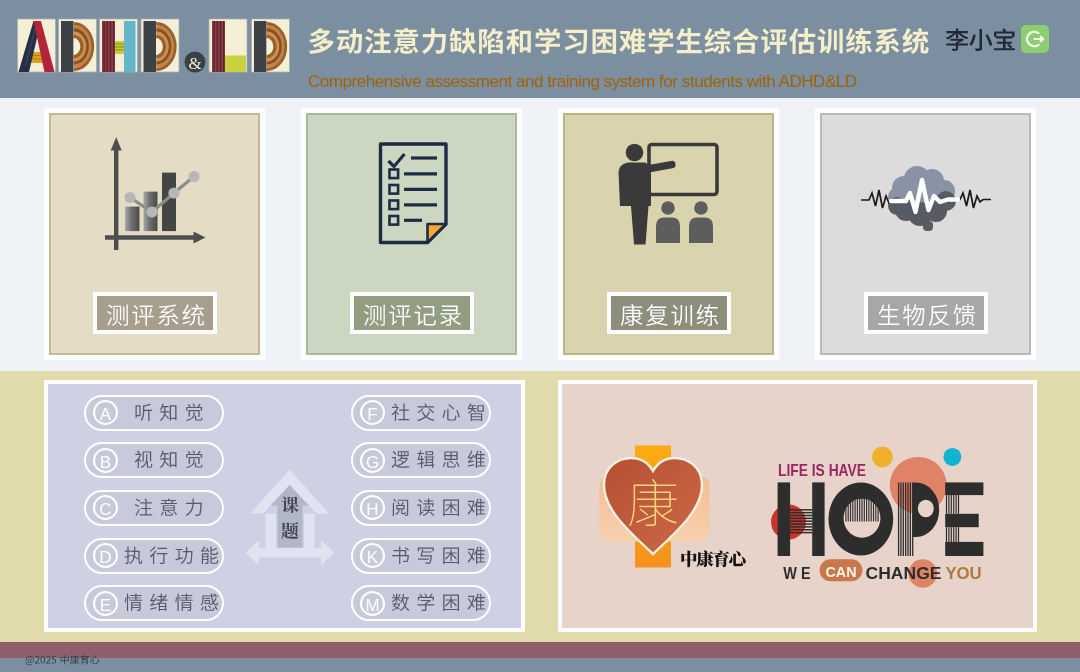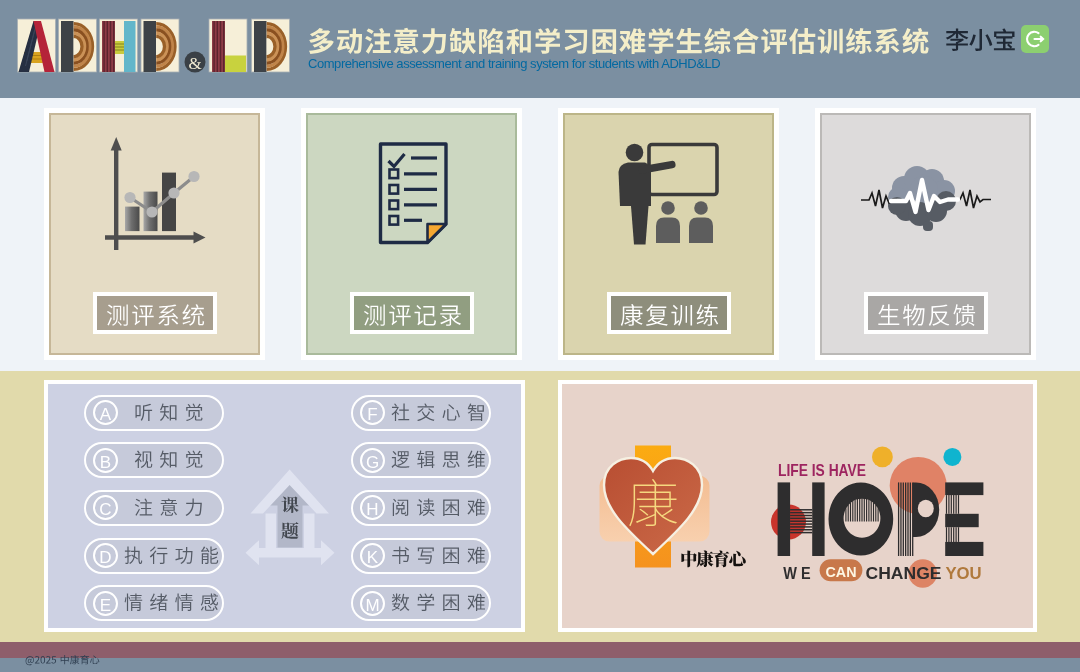--- a/index.html
+++ b/index.html
@@ -82,21 +82,21 @@
         <path transform="translate(396.2 0.0)" d="M21.1 -5C22.2 -3.1 23.5 -0.7 24.1 0.9L27 -0.5C26.4 -2 25.1 -4.3 23.9 -6.1ZM1.6 -11.4C2 -11.6 2.7 -11.7 5.2 -12C4.3 -10.6 3.4 -9.6 3 -9.1C2.2 -8.1 1.5 -7.5 0.9 -7.4C1.2 -6.6 1.7 -5.2 1.8 -4.6C2.5 -5.1 3.5 -5.4 9.8 -6.6C9.8 -7.3 9.8 -8.5 9.9 -9.3L6 -8.7C7.7 -10.8 9.4 -13.2 10.8 -15.6V-14.9H13.3V-12.2H23.7V-14.9H26.2V-20.2H20.8C20.5 -21.2 20 -22.6 19.4 -23.6L16.2 -22.8C16.6 -22.1 17 -21.1 17.2 -20.2H10.8V-16.2L8.5 -17.6C8 -16.7 7.5 -15.7 7 -14.8L4.5 -14.6C6 -16.8 7.5 -19.5 8.6 -22L5.6 -23.4C4.6 -20.2 2.8 -16.7 2.2 -15.9C1.6 -15 1.2 -14.4 0.6 -14.2C1 -13.4 1.4 -12 1.6 -11.4ZM13.9 -15.1V-17.4H22.9V-15.1ZM10.6 -10.1V-7.2H17.1V-0.9C17.1 -0.6 17 -0.6 16.7 -0.6C16.4 -0.6 15.2 -0.6 14.2 -0.6C14.7 0.3 15 1.5 15.2 2.3C16.9 2.4 18.1 2.3 19.1 1.9C20.1 1.4 20.4 0.6 20.4 -0.9V-7.2H26.3V-10.1ZM0.9 -1.9 1.5 1.3 9.3 -0.9 9.3 -0.8C10 -0.4 11.3 0.6 11.9 1.1C13.3 -0.5 15 -3 16.1 -5.1L13.1 -6.1C12.4 -4.7 11.3 -3.1 10.3 -1.9L10 -3.9C6.6 -3.1 3.2 -2.3 0.9 -1.9Z" fill="#f4eec9"></path>
         <path transform="translate(424.5 0.0)" d="M14 -23.5C11.1 -19.2 5.9 -15.8 0.8 -13.8C1.7 -13 2.7 -11.7 3.2 -10.8C4.4 -11.4 5.7 -12 6.9 -12.8V-11.4H20.7V-13.3C22 -12.5 23.3 -11.8 24.7 -11.2C25.1 -12.2 26.1 -13.5 26.9 -14.2C23.2 -15.6 19.6 -17.5 16 -20.7L16.9 -22ZM9.5 -14.5C11.1 -15.7 12.6 -17 14 -18.4C15.6 -16.8 17.2 -15.6 18.8 -14.5ZM5.1 -9.1V2.4H8.5V1.2H19.4V2.3H22.9V-9.1ZM8.5 -1.8V-6.2H19.4V-1.8Z" fill="#f4eec9"></path>
         <path transform="translate(452.8 0.0)" d="M22.6 -17.9C22.3 -15.9 21.7 -13.1 21.1 -11.4L23.7 -10.7C24.3 -12.3 25.1 -14.9 25.8 -17.2ZM10.4 -17.2C11 -15.2 11.6 -12.5 11.7 -10.8L14.7 -11.6C14.5 -13.3 13.9 -15.9 13.2 -17.9ZM2.1 -20.9C3.5 -19.5 5.5 -17.6 6.3 -16.4L8.6 -18.7C7.6 -19.9 5.6 -21.6 4.2 -22.9ZM9.9 -22.1V-18.9H16.3V-9.7H9.2V-6.6H16.3V2.4H19.6V-6.6H26.7V-9.7H19.6V-18.9H25.7V-22.1ZM1 -14.9V-11.7H4.2V-3.1C4.2 -1.8 3.4 -1 2.9 -0.6C3.4 0 4.1 1.3 4.3 2.1C4.8 1.5 5.7 0.7 10.4 -3.2C10 -3.9 9.4 -5.2 9.2 -6L7.2 -4.4V-14.9L4.2 -14.9Z" fill="#f4eec9"></path>
         <path transform="translate(481.1 0.0)" d="M6.7 -23.3C5.3 -19.3 2.9 -15.4 0.4 -12.9C0.9 -12.1 1.8 -10.3 2.1 -9.5C2.7 -10.1 3.3 -10.8 3.9 -11.6V2.4H7V-16.4C8.1 -18.3 9 -20.3 9.8 -22.3ZM9 -17.7V-14.6H15.9V-9.8H10.3V2.5H13.6V1.3H21.7V2.4H25.1V-9.8H19.4V-14.6H26.7V-17.7H19.4V-23.4H15.9V-17.7ZM13.6 -1.8V-6.7H21.7V-1.8Z" fill="#f4eec9"></path>
         <path transform="translate(509.4 0.0)" d="M17 -21.1V-1.3H20V-21.1ZM22.5 -22.7V2.1H25.8V-22.7ZM2 -20.9C3.7 -19.6 5.9 -17.7 7 -16.4L9.1 -18.9C8 -20.1 5.7 -21.9 4 -23.1ZM0.9 -14.9V-11.7H4.1V-3C4.1 -1.5 3.3 -0.5 2.7 0C3.2 0.4 4.1 1.6 4.4 2.3C4.9 1.6 5.7 0.8 10.2 -3.2C9.8 -1.9 9.2 -0.6 8.4 0.6C9.3 0.9 10.9 1.8 11.6 2.4C14.3 -2 14.6 -7.6 14.6 -12.9V-22.5H11.3V-12.9C11.3 -9.8 11.2 -6.6 10.3 -3.7C10 -4.4 9.5 -5.5 9.2 -6.3L7.3 -4.6V-14.9Z" fill="#f4eec9"></path>
         <path transform="translate(537.7 0.0)" d="M0.9 -2.1 1.7 1.2C4 0.1 6.9 -1.2 9.6 -2.5L9.1 -5C6 -3.9 2.9 -2.7 0.9 -2.1ZM21.1 -5.1C22.1 -3.1 23.4 -0.5 24 1L26.7 -0.4C26.1 -1.9 24.7 -4.5 23.6 -6.3ZM12.5 -6.4C11.8 -4.5 10.3 -2 8.8 -0.5C9.4 -0.1 10.5 0.7 11.1 1.3C12.7 -0.5 14.4 -3.1 15.5 -5.5ZM1.7 -11.4C2.1 -11.6 2.7 -11.7 4.7 -12C3.9 -10.7 3.2 -9.7 2.9 -9.2C2.1 -8.2 1.6 -7.6 0.9 -7.5C1.2 -6.7 1.7 -5.4 1.9 -4.8V-4.6L1.9 -4.7C2.6 -5.1 3.6 -5.4 9.6 -6.7C9.6 -7.4 9.6 -8.7 9.7 -9.5L5.9 -8.8C7.5 -11 9 -13.5 10.2 -15.9L7.5 -17.5C7.1 -16.6 6.7 -15.6 6.2 -14.7L4.3 -14.6C5.7 -16.9 7 -19.7 7.9 -22.3L4.8 -23.6C4.1 -20.4 2.6 -16.9 2.1 -16C1.6 -15.1 1.2 -14.5 0.6 -14.4C1 -13.5 1.5 -12 1.6 -11.4L1.7 -11.4ZM10.6 -15.6V-12.6H12.2L12 -12.2C11.5 -10.8 11.1 -10 10.4 -9.8C10.8 -9 11.3 -7.6 11.4 -7C11.7 -7.3 12.8 -7.5 14 -7.5H17V-1C17 -0.7 16.9 -0.6 16.5 -0.6C16.1 -0.6 14.9 -0.6 13.8 -0.6C14.1 0.2 14.5 1.5 14.7 2.4C16.6 2.4 18 2.3 18.9 1.8C19.9 1.3 20.2 0.6 20.2 -1V-7.5H25.3V-10.4H20.2V-15.6H16.3L16.8 -17.5H25.7V-20.6H17.6L18.2 -23.1L15 -23.5C14.8 -22.6 14.7 -21.6 14.4 -20.6H10.2V-17.5H13.7L13.2 -15.6ZM14.4 -10.4 15.2 -12.6H17V-10.4Z" fill="#f4eec9"></path>
         <path transform="translate(566.0 0.0)" d="M6.7 -5.9C5.4 -4.2 3.1 -2.3 1 -1.2C1.9 -0.7 3.3 0.4 3.9 1C5.9 -0.4 8.4 -2.6 10 -4.8ZM17 -4.3C19.2 -2.8 21.9 -0.5 23.1 1L26 -0.9C24.6 -2.5 21.8 -4.6 19.7 -6.1ZM17.7 -12.1C18.1 -11.6 18.7 -11.1 19.2 -10.5L10.9 -9.9C14.5 -11.7 18 -13.9 21.3 -16.5L18.9 -18.6C17.7 -17.6 16.4 -16.6 15 -15.6L9.5 -15.3C11.2 -16.5 12.8 -17.8 14.2 -19.2C17.7 -19.6 21.1 -20 24 -20.7L21.6 -23.5C17 -22.3 9.3 -21.6 2.5 -21.4C2.9 -20.7 3.2 -19.3 3.3 -18.5C5.3 -18.6 7.5 -18.7 9.6 -18.8C8.1 -17.5 6.7 -16.4 6.1 -16.1C5.3 -15.5 4.7 -15.1 4 -15C4.4 -14.2 4.8 -12.8 5 -12.2C5.6 -12.5 6.5 -12.6 10.8 -12.9C9 -11.8 7.5 -11 6.7 -10.7C5 -9.8 3.9 -9.3 2.8 -9.2C3.1 -8.3 3.6 -6.8 3.7 -6.2C4.6 -6.6 5.9 -6.8 12.2 -7.3V-1.2C12.2 -0.9 12.1 -0.8 11.6 -0.8C11.1 -0.8 9.5 -0.8 8 -0.9C8.5 0 9.1 1.4 9.2 2.4C11.3 2.4 12.8 2.3 14 1.8C15.2 1.3 15.6 0.5 15.6 -1.1V-7.6L21.3 -8C21.9 -7.1 22.6 -6.3 23 -5.6L25.5 -7.2C24.4 -8.9 22.2 -11.5 20.1 -13.4Z" fill="#f4eec9"></path>
         <path transform="translate(594.3 0.0)" d="M18.7 -9.5V-1.7C18.7 1.1 19.3 2 21.8 2C22.2 2 23.2 2 23.7 2C25.8 2 26.5 0.8 26.8 -3.6C25.9 -3.8 24.6 -4.3 24 -4.9C23.9 -1.4 23.8 -0.8 23.3 -0.8C23.2 -0.8 22.6 -0.8 22.4 -0.8C22 -0.8 22 -0.9 22 -1.7V-9.5ZM13.5 -9.5C13.4 -4.8 13 -1.9 8.8 -0.1C9.5 0.5 10.4 1.8 10.8 2.6C15.8 0.3 16.6 -3.7 16.8 -9.5ZM0.9 -1.9 1.7 1.4C4.4 0.4 7.8 -1 10.9 -2.3L10.3 -5.1C6.8 -3.8 3.3 -2.6 0.9 -1.9ZM15.9 -22.7C16.3 -21.8 16.8 -20.7 17.1 -19.8H10.9V-16.8H15.2C14.1 -15.3 12.8 -13.6 12.3 -13.1C11.6 -12.6 10.8 -12.3 10.2 -12.2C10.5 -11.5 11.1 -9.8 11.2 -9C12.1 -9.4 13.5 -9.6 22.9 -10.6C23.3 -9.9 23.6 -9.2 23.8 -8.6L26.6 -10.1C25.9 -11.8 24.1 -14.4 22.6 -16.3L20.1 -15.1C20.5 -14.5 21 -13.8 21.4 -13.1L16 -12.7C17 -13.9 18.1 -15.5 19.1 -16.8H26.3V-19.8H18.7L20.5 -20.3C20.2 -21.1 19.6 -22.5 19.1 -23.5ZM1.7 -11.4C2.1 -11.6 2.7 -11.7 4.9 -12C4.1 -10.8 3.4 -9.9 3 -9.5C2.1 -8.5 1.5 -7.9 0.8 -7.7C1.2 -6.9 1.7 -5.3 1.8 -4.6C2.6 -5.1 3.7 -5.5 10.3 -7C10.2 -7.7 10.2 -9 10.3 -9.9L6.5 -9.1C8.2 -11.2 9.9 -13.7 11.2 -16.1L8.3 -17.9C7.8 -16.9 7.3 -15.9 6.8 -15L4.8 -14.8C6.3 -17 7.8 -19.6 8.8 -22.1L5.4 -23.6C4.5 -20.5 2.8 -17.1 2.2 -16.3C1.6 -15.4 1.1 -14.8 0.5 -14.7C0.9 -13.7 1.5 -12 1.7 -11.4Z" fill="#f4eec9"></path>
       </g>
     </svg>
-<div class="abs" style="left:308px;top:56px;width:660px;height:24px;font-size:13px;letter-spacing:-0.45px;color:#0369a1;white-space:nowrap">Comprehensive assessment and training system for students with ADHD&amp;LD</div>
+<div class="abs" style="left:308px;top:72px;width:660px;height:24px;font-size:17px;letter-spacing:-0.45px;color:#a16207;white-space:nowrap">Comprehensive assessment and training system for students with ADHD&amp;LD</div>
 <svg class="abs" style="left:944px;top:25px" width="76" height="28" viewBox="0 0 76 28">
       <g transform="translate(1 24)">
         <path transform="translate(0.0 0.0)" d="M10.9 -20.4V-17.9H1.3V-15.8H8.4C6.4 -13.9 3.5 -12.2 0.8 -11.3C1.3 -10.9 1.9 -10.1 2.3 -9.5C5.4 -10.7 8.7 -12.9 10.9 -15.5V-10.7H13.2V-15.5C15.4 -13 18.7 -10.8 21.9 -9.7C22.3 -10.2 22.9 -11.1 23.4 -11.5C20.6 -12.4 17.7 -14 15.6 -15.8H22.9V-17.9H13.2V-20.4ZM10.9 -6.8V-5.6H1.3V-3.5H10.9V-0.6C10.9 -0.2 10.8 -0.1 10.3 -0.1C9.9 -0.1 8.3 -0.1 6.7 -0.2C7.1 0.4 7.6 1.3 7.7 2C9.7 2 11 1.9 11.9 1.6C12.9 1.3 13.1 0.7 13.1 -0.5V-3.5H22.9V-5.6H13.1V-5.9C15.2 -6.8 17.4 -8 19 -9.1L17.6 -10.4L17.1 -10.3H5.4V-8.3H14.2C13.2 -7.7 12 -7.1 10.9 -6.8Z" fill="#1f2835"></path>
         <path transform="translate(23.6 0.0)" d="M10.9 -20.1V-1C10.9 -0.5 10.8 -0.3 10.3 -0.3C9.8 -0.3 8 -0.3 6.3 -0.4C6.7 0.3 7.1 1.4 7.2 2C9.5 2 11.1 2 12.1 1.6C13 1.2 13.4 0.6 13.4 -1V-20.1ZM16.8 -13.8C18.8 -10.3 20.7 -5.8 21.2 -2.9L23.7 -3.9C23.1 -6.8 21.1 -11.3 19 -14.7ZM4.6 -14.5C4 -11.3 2.7 -7 0.7 -4.5C1.3 -4.3 2.3 -3.7 2.9 -3.3C5 -6 6.4 -10.4 7.2 -14Z" fill="#1f2835"></path>
         <path transform="translate(47.2 0.0)" d="M10.2 -20.1C10.6 -19.4 11 -18.4 11.3 -17.5H1.9V-12.1H3.9V-10.6H10.8V-7.3H4.6V-5.2H10.8V-0.8H1.7V1.3H22.6V-0.8H18.6L20.1 -1.9C19.2 -2.8 17.6 -4.1 16.5 -5.2H19.7V-7.3H13.3V-10.6H20.3V-12.1H22.3V-17.5H14C13.6 -18.5 13 -19.7 12.5 -20.6ZM14.8 -4C15.9 -3 17.4 -1.7 18.2 -0.8H13.3V-5.2H16.4ZM4.2 -12.7V-15.4H19.9V-12.7Z" fill="#1f2835"></path>
       </g>
     </svg>
 <div class="abs" style="left:1021px;top:25px;width:28px;height:28px;border-radius:5px;background:#8ccf70">
 <svg width="28" height="28" viewBox="0 0 28 28">
         <g stroke="#fff" stroke-width="2.1" fill="none" stroke-linecap="round">

